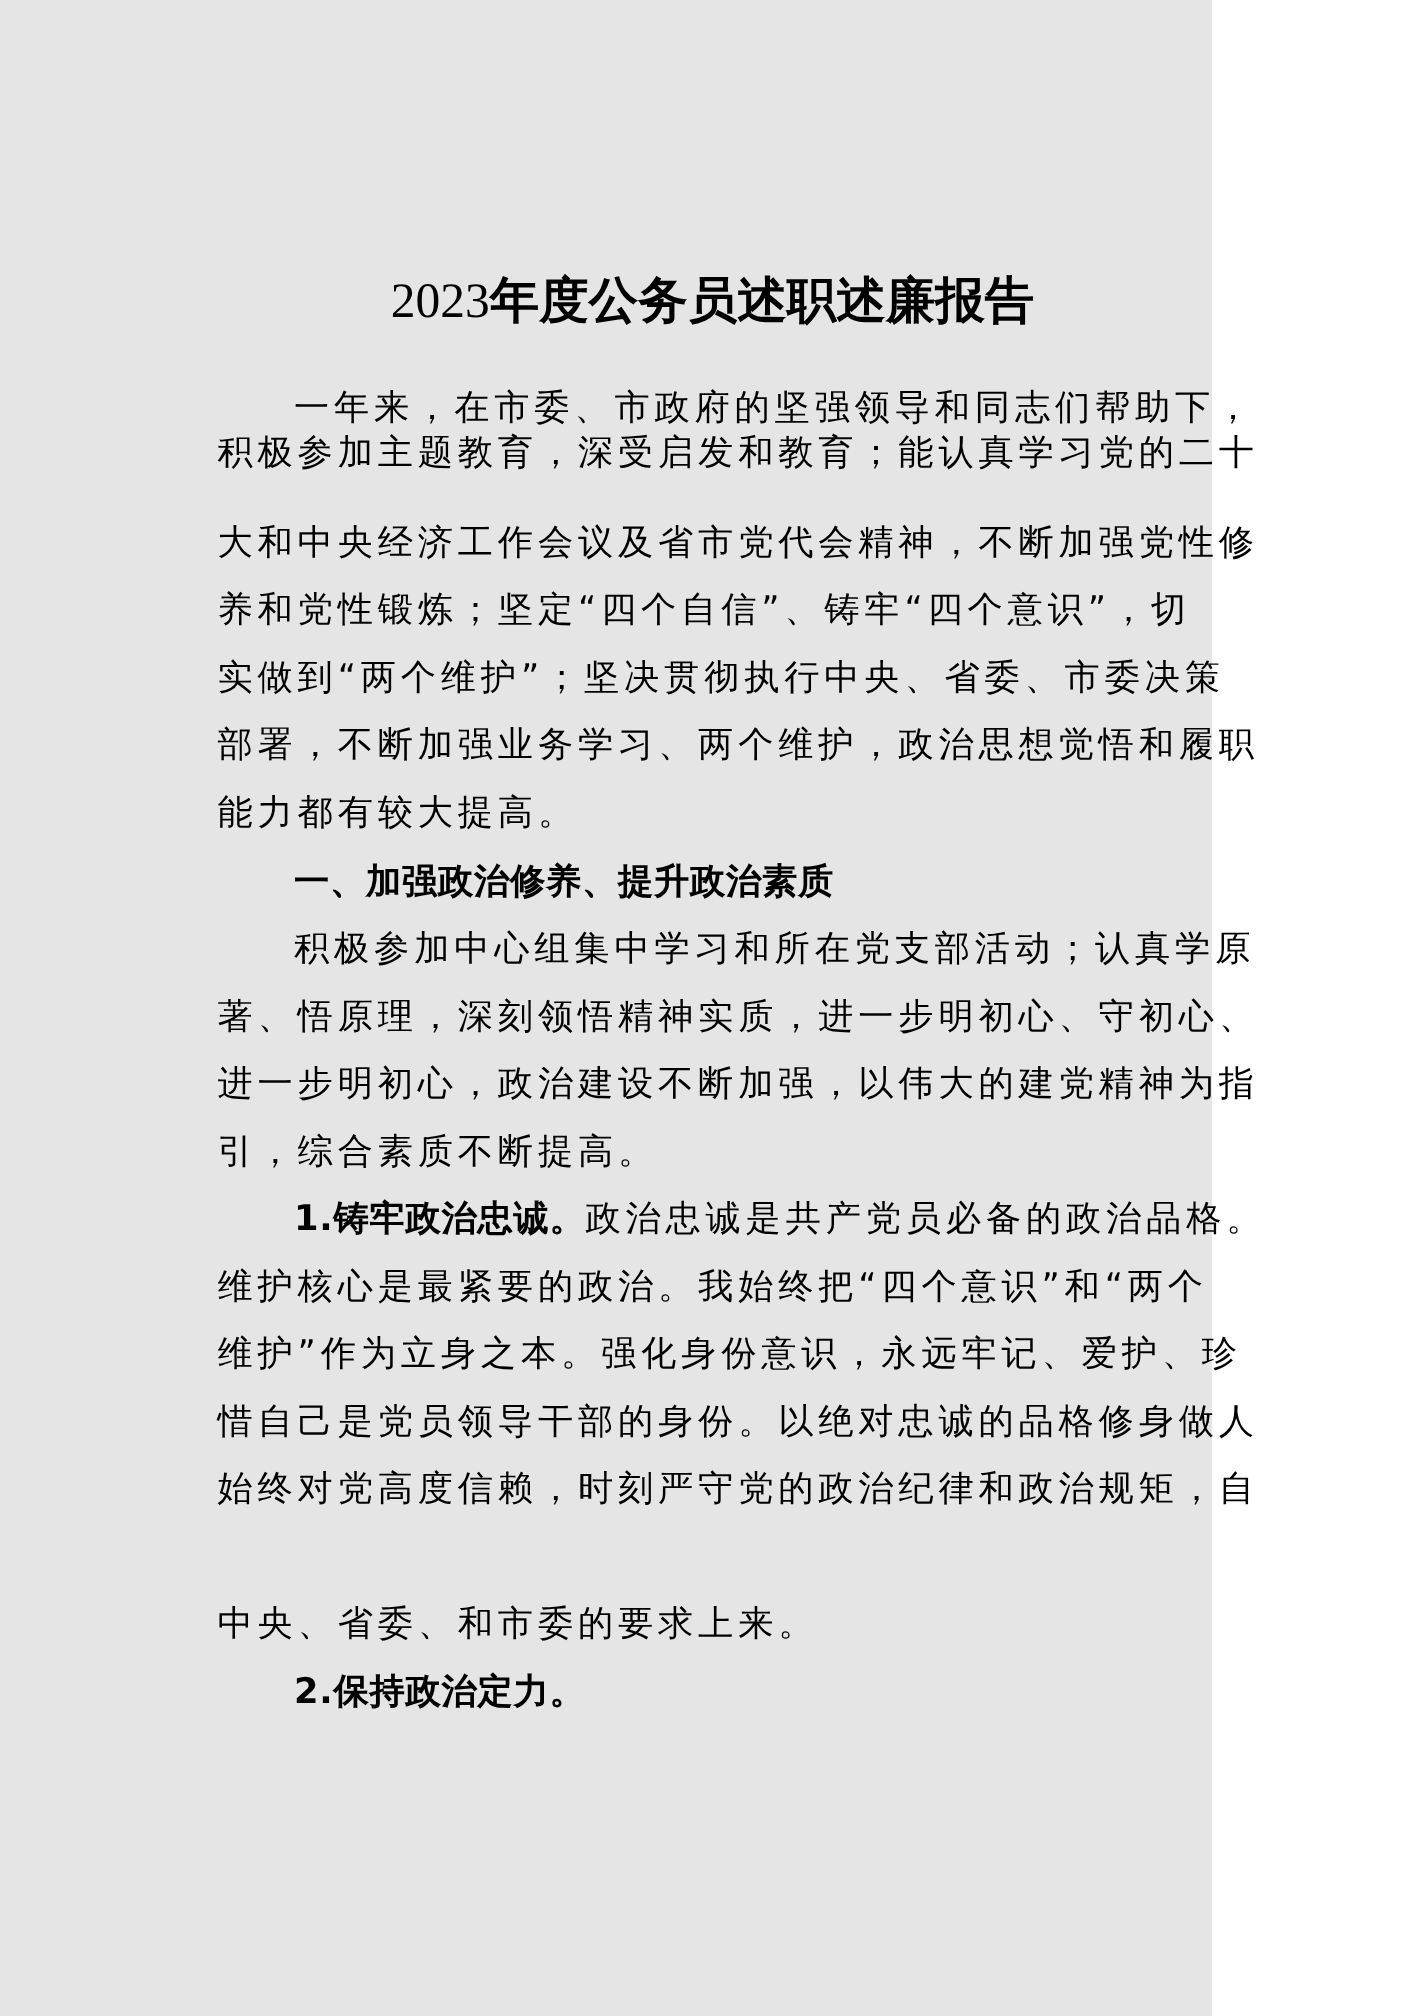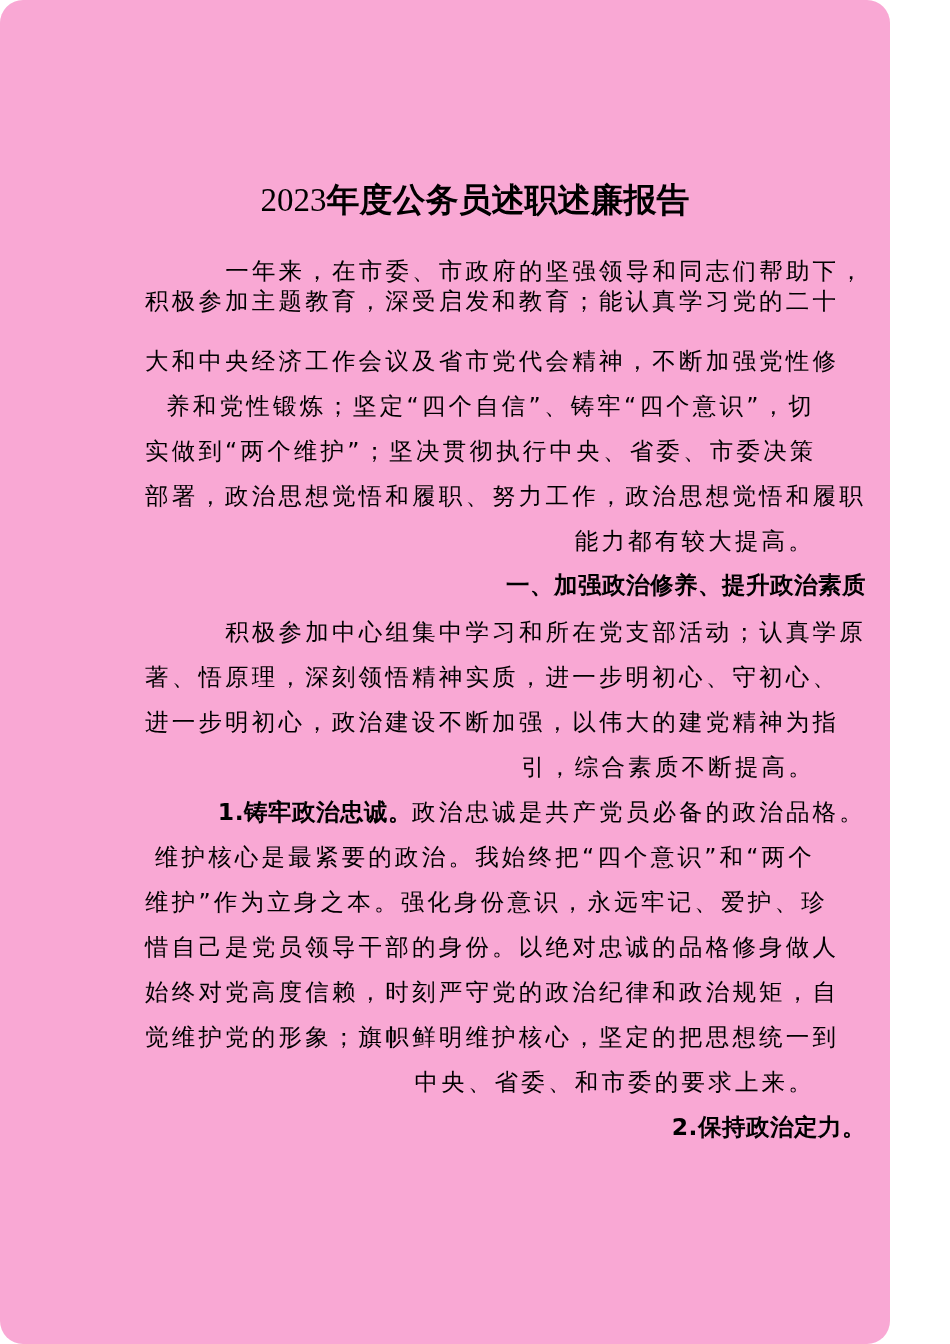--- a/index.html
+++ b/index.html
@@ -11,24 +11,23 @@
     width: 950px;
     height: 1344px;
     position: relative;
     overflow: hidden;
     font-family: "DejaVu Serif", "Liberation Serif", serif;
     color: #000000;
   }
   .page {
     position: absolute;
     left: 0; top: 0;
-    width: 890px;
+    width: 808px;
     height: 1344px;
-    background: #f9a8d4;
-    border-radius: 23px;
+    background: #e5e5e5;
   }
   .title {
     position: absolute;
     left: 0;
     top: 176px;
     width: 950px;
     text-align: center;
     font-family: "DejaVu Serif", "Liberation Serif", serif;
     font-weight: bold;
     font-size: 33px;
@@ -42,25 +41,24 @@
   .line {
     position: absolute;
     left: 145px;
     width: 670px;
     font-size: 23.5px;
     line-height: 30px;
     white-space: nowrap;
     letter-spacing: 3.2px;
     font-family: "DejaVu Sans", sans-serif;
     font-weight: normal;
-    text-align: right;
   }
   .line.indent { left: 196px; }
   .line.heading {
-    font-family: Liberation Mono, monospace;
+    font-family: Liberation Sans, sans-serif;
     font-weight: bold;
     letter-spacing: 0.5px;
   }
   .bold-lead {
     font-weight: bold;
     letter-spacing: 0.5px;
   }
 </style>
 </head>
 <body>
@@ -69,33 +67,32 @@
 
   <div class="title">
     <span class="num">2023</span><span>年度公务员述职述廉报告</span>
   </div>
 
   <div class="line indent" style="top:256px">一年来，在市委、市政府的坚强领导和同志们帮助下，</div>
   <div class="line" style="top:286px">积极参加主题教育，深受启发和教育；能认真学习党的二十</div>
   <div class="line" style="top:346px">大和中央经济工作会议及省市党代会精神，不断加强党性修</div>
   <div class="line" style="top:391px">养和党性锻炼；坚定“四个自信”、铸牢“四个意识”，切</div>
   <div class="line" style="top:436px">实做到“两个维护”；坚决贯彻执行中央、省委、市委决策</div>
-  <div class="line" style="top:481px">部署，政治思想觉悟和履职、努力工作，政治思想觉悟和履职</div>
+  <div class="line" style="top:481px">部署，不断加强业务学习、两个维护，政治思想觉悟和履职</div>
   <div class="line" style="top:526px">能力都有较大提高。</div>
 
   <div class="line indent heading" style="top:572px">一、加强政治修养、提升政治素质</div>
 
   <div class="line indent" style="top:617px">积极参加中心组集中学习和所在党支部活动；认真学原</div>
   <div class="line" style="top:662px">著、悟原理，深刻领悟精神实质，进一步明初心、守初心、</div>
   <div class="line" style="top:707px">进一步明初心，政治建设不断加强，以伟大的建党精神为指</div>
   <div class="line" style="top:752px">引，综合素质不断提高。</div>
 
   <div class="line indent" style="top:797px"><span class="bold-lead">1.铸牢政治忠诚。</span><span>政治忠诚是共产党员必备的政治品格。</span></div>
   <div class="line" style="top:842px">维护核心是最紧要的政治。我始终把“四个意识”和“两个</div>
   <div class="line" style="top:887px">维护”作为立身之本。强化身份意识，永远牢记、爱护、珍</div>
   <div class="line" style="top:932px">惜自己是党员领导干部的身份。以绝对忠诚的品格修身做人</div>
   <div class="line" style="top:977px">始终对党高度信赖，时刻严守党的政治纪律和政治规矩，自</div>
-  <div class="line" style="top:1022px">觉维护党的形象；旗帜鲜明维护核心，坚定的把思想统一到</div>
   <div class="line" style="top:1067px">中央、省委、和市委的要求上来。</div>
 
   <div class="line indent" style="top:1112px"><span class="bold-lead">2.保持政治定力。</span></div>
 
 </div>
 
 </body></html>

